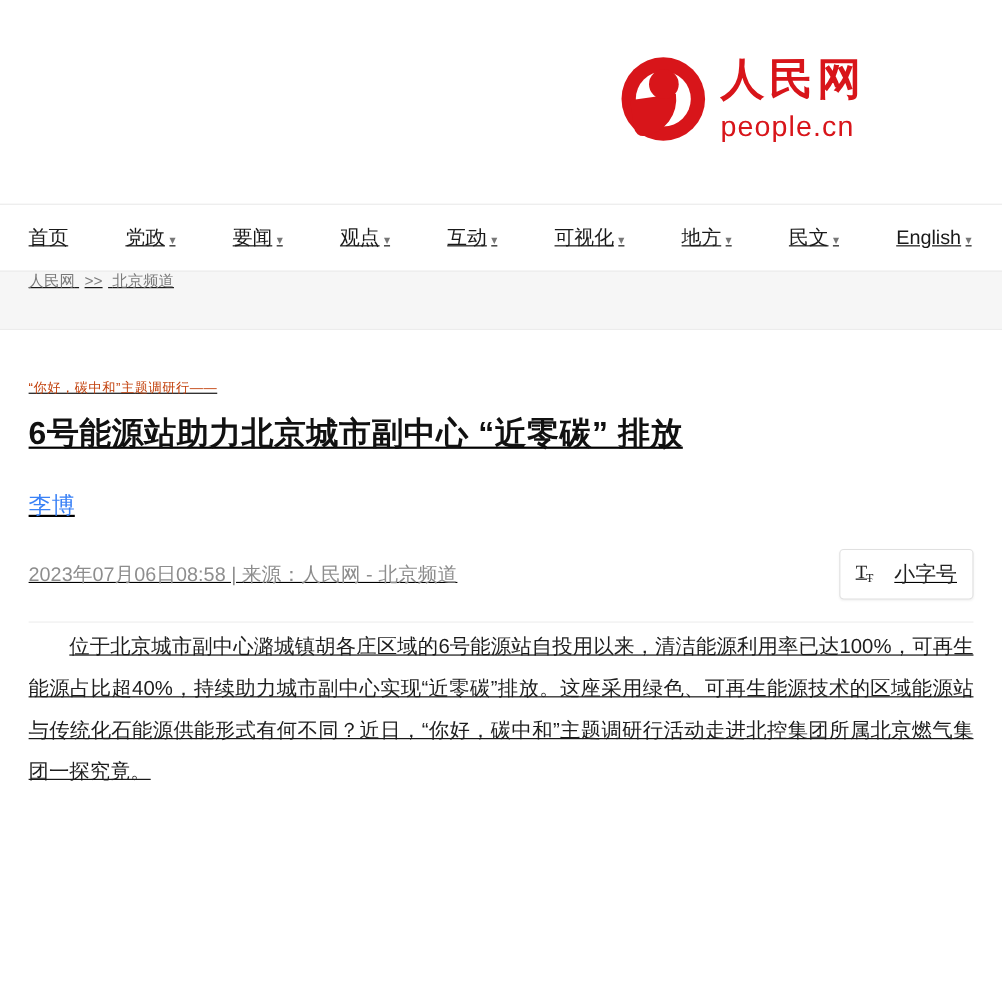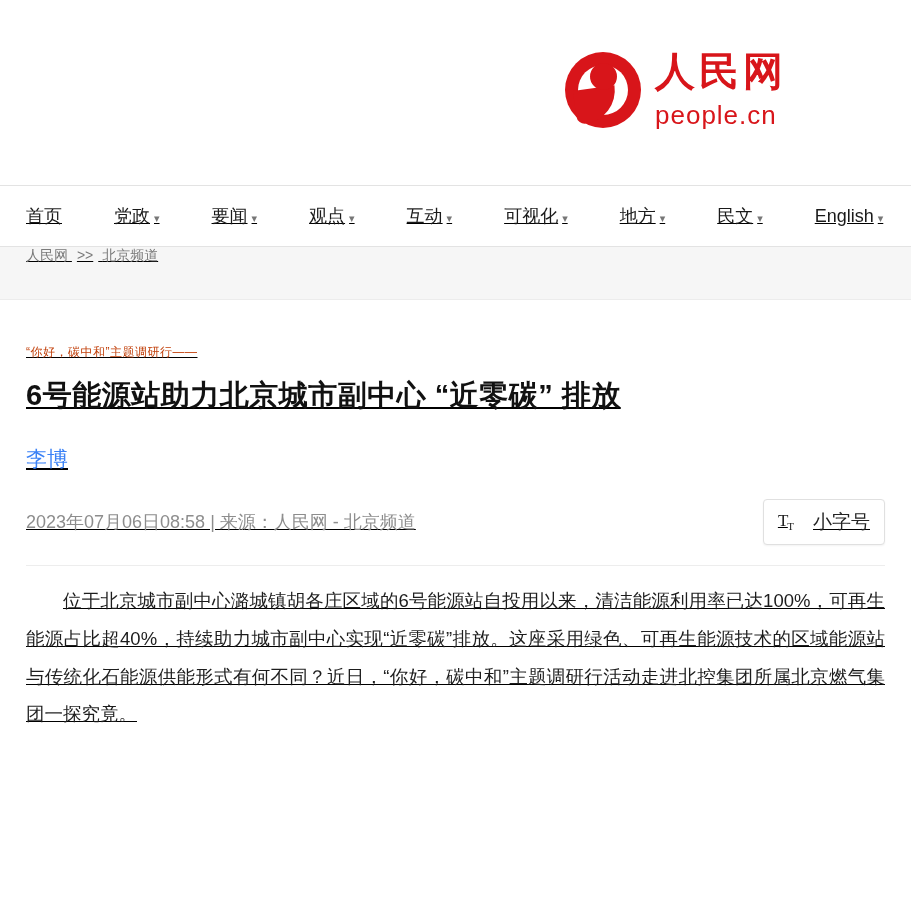--- a/index.html
+++ b/index.html
@@ -188,21 +188,21 @@
   }
   .fontsize-btn .tt sub { font-size: 11px; }
   .fontsize-btn .lbl { font-size: 19px; color: #222; }
 
   .divider {
     margin-top: 20px;
     border-top: 1px solid #ededed;
   }
 
   .body {
-    margin-top: 16px;
+    margin-top: 3px;
   }
   .body p {
     margin: 0 0 22px 0;
     font-size: 18.5px;
     line-height: 2.05;
     color: #1d1d1d;
     text-indent: 2em;
     text-align: justify;
   }
 </style>

